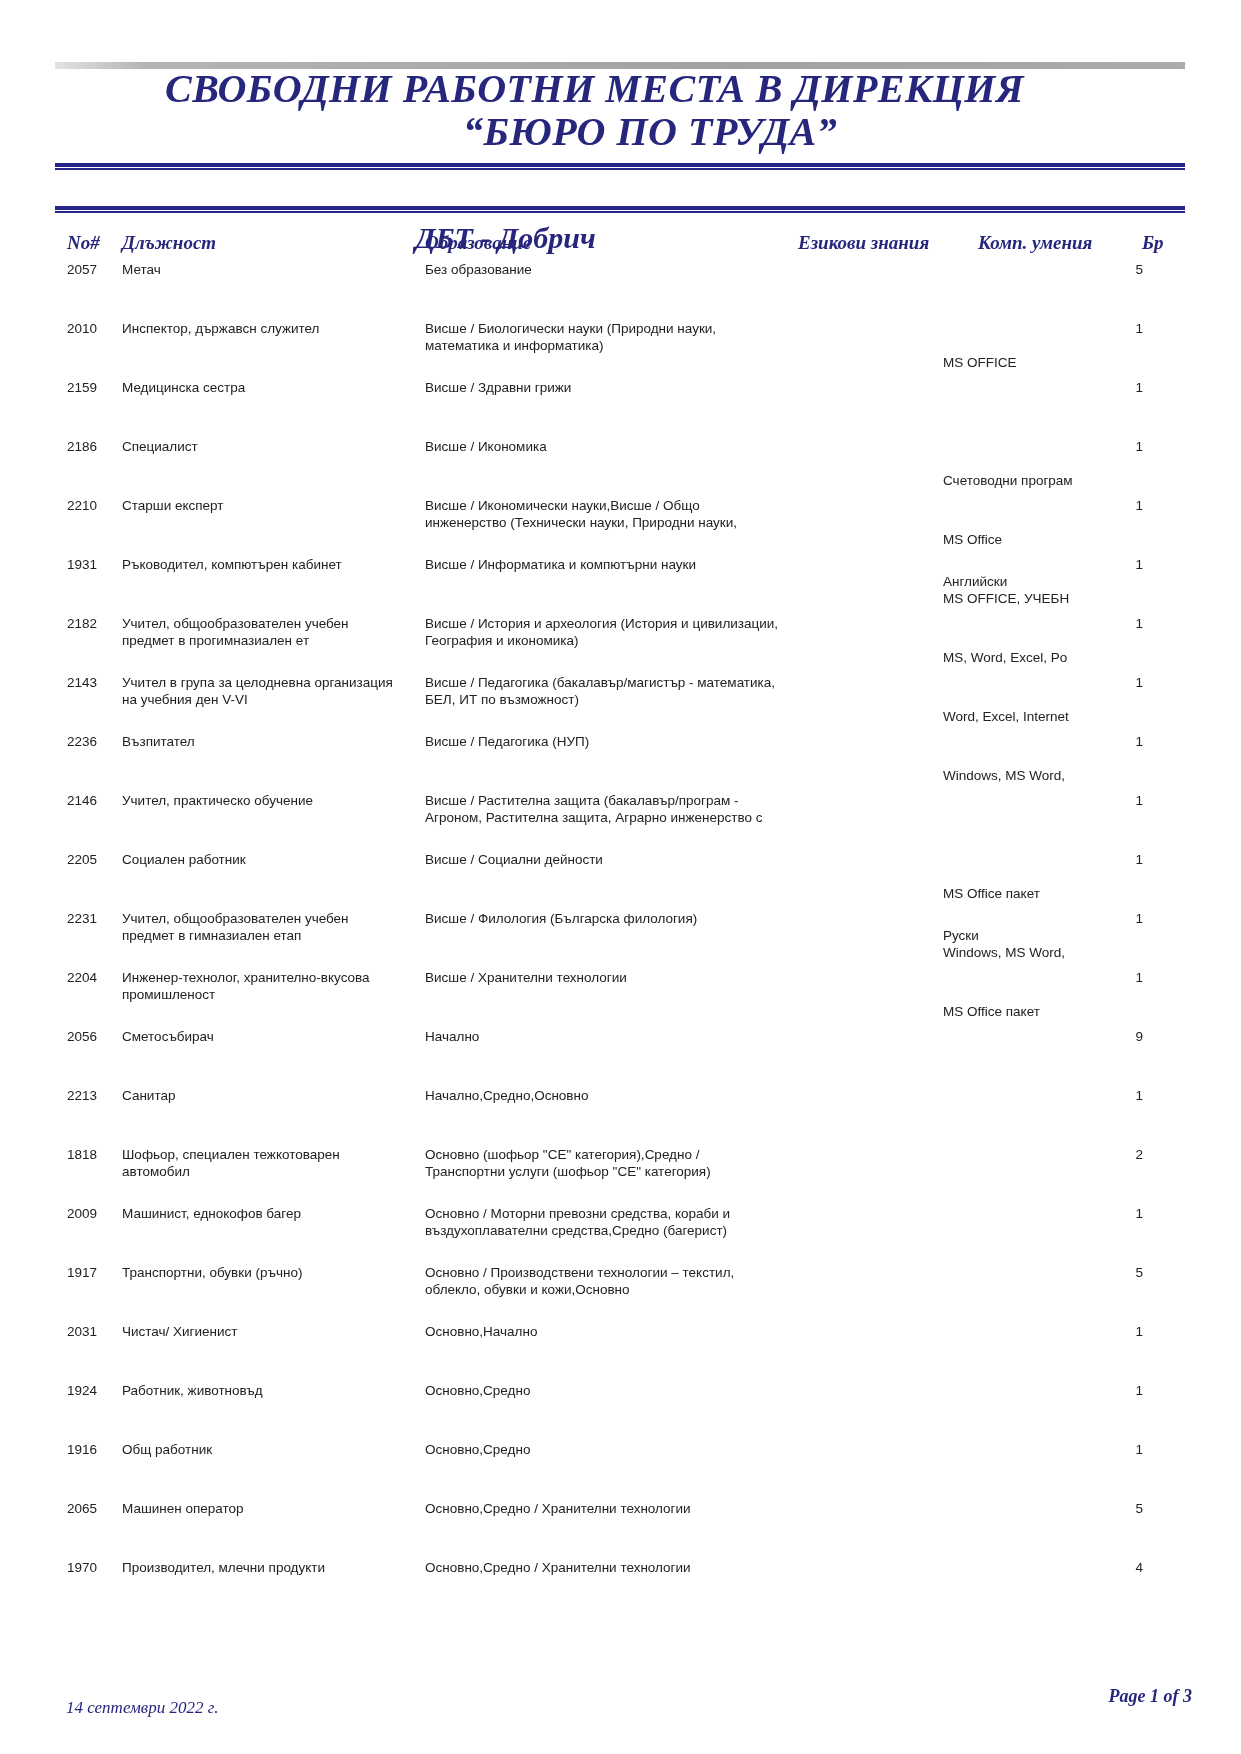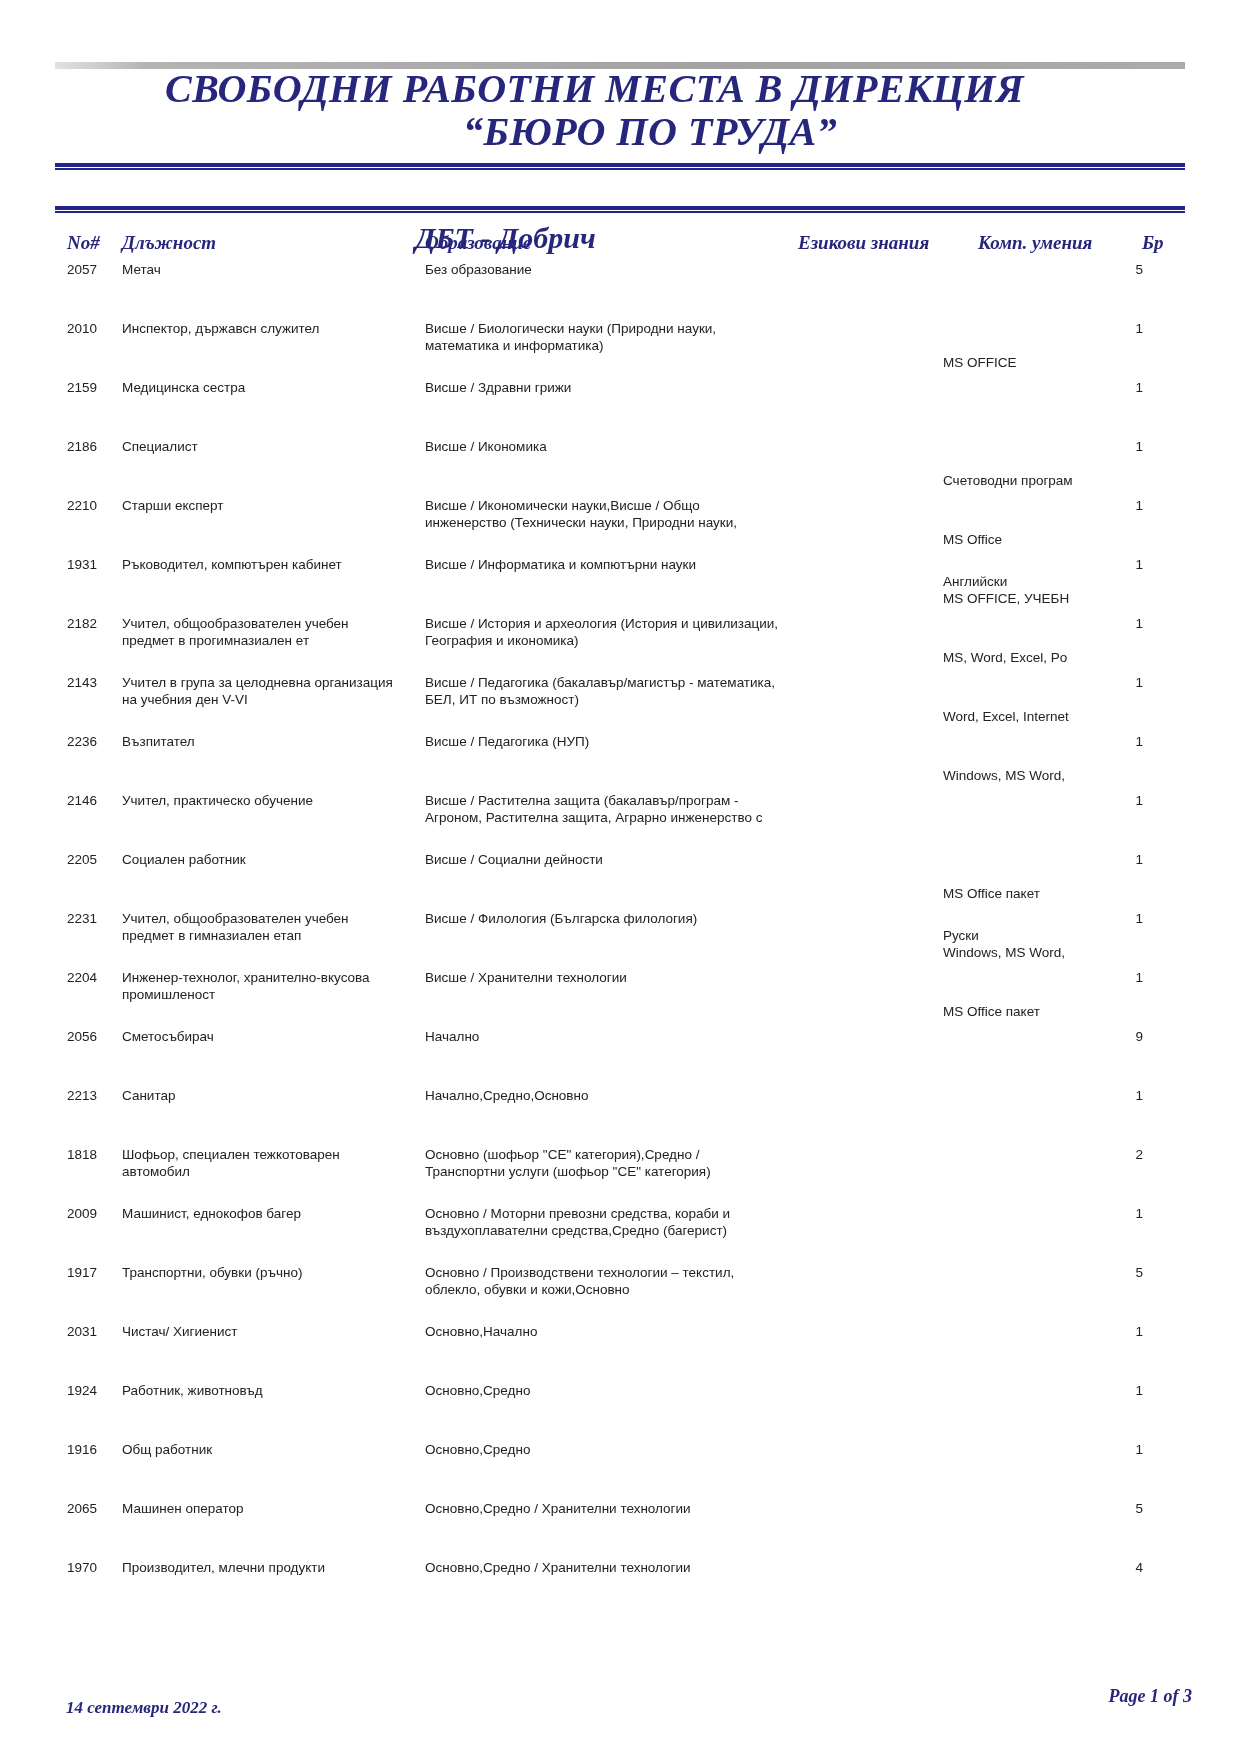--- a/index.html
+++ b/index.html
@@ -34,21 +34,21 @@
   .row{position:relative;height:59px;}
   .row .cell{position:absolute;top:0;font-size:13.5px;line-height:17px;color:#222222;
              white-space:pre-line;}
   .c-num{left:12px;width:48px;}
   .c-position{left:67px;width:300px;}
   .c-education{left:370px;width:510px;}
   .c-skills{left:888px;width:155px;}
   .c-skills .line{height:17px;line-height:17px;white-space:nowrap;}
   .c-count{left:1045px;width:43px;text-align:right;}
   .footer-date{position:absolute;left:11px;top:1698px;color:#26267d;
-               font-family:"Liberation Serif",serif;font-style:italic;font-weight:bold;
+               font-family:"Liberation Serif",serif;font-style:italic;font-weight:normal;
                font-size:17px;white-space:nowrap;}
   .footer-page{position:absolute;right:-7px;top:1686px;color:#26267d;
                font-family:"Liberation Serif",serif;font-style:italic;font-weight:bold;
                font-size:18px;white-space:nowrap;}
 </style>
 </head>
 <body>
 
 <div class="page">
   <div class="content">

